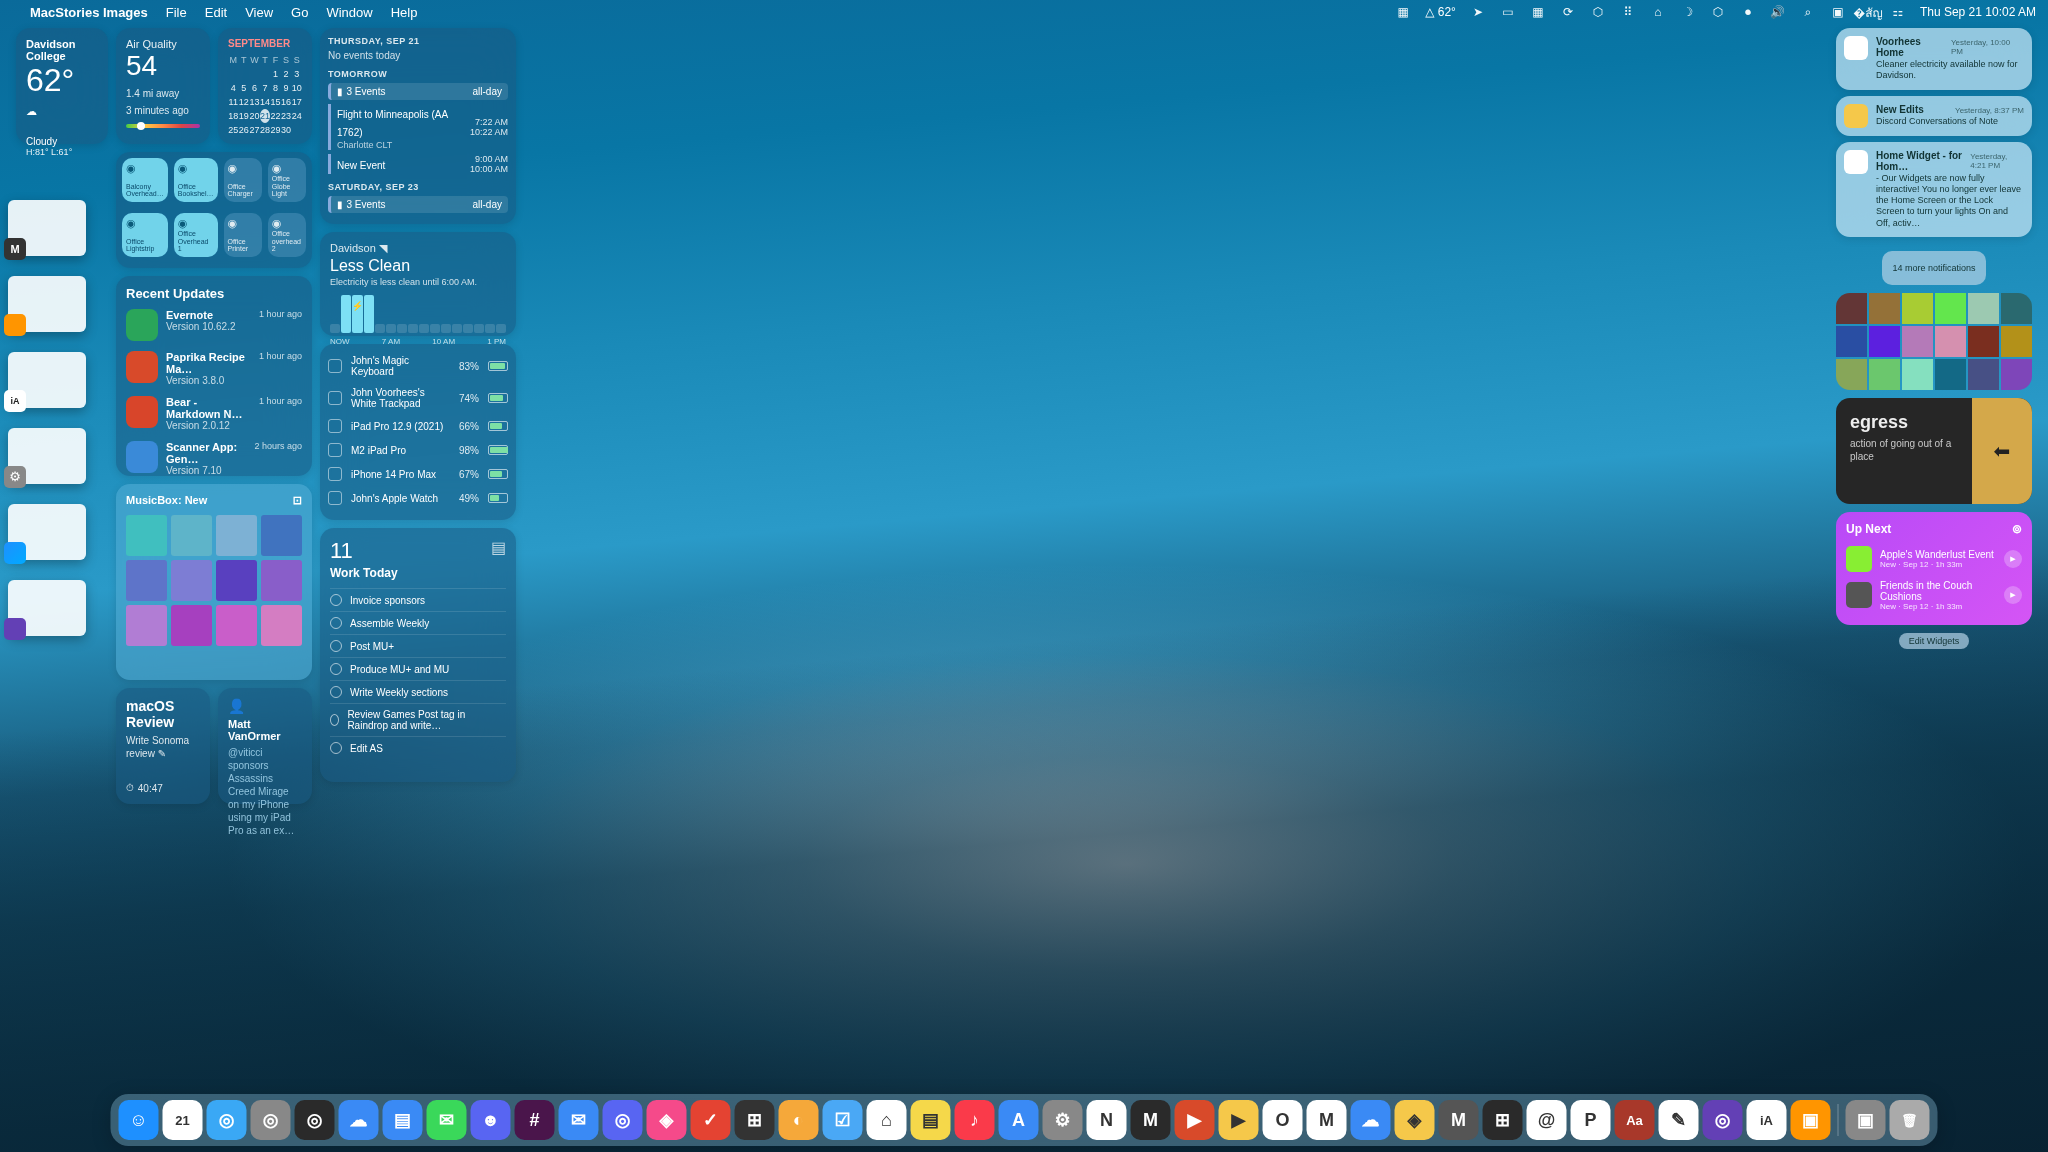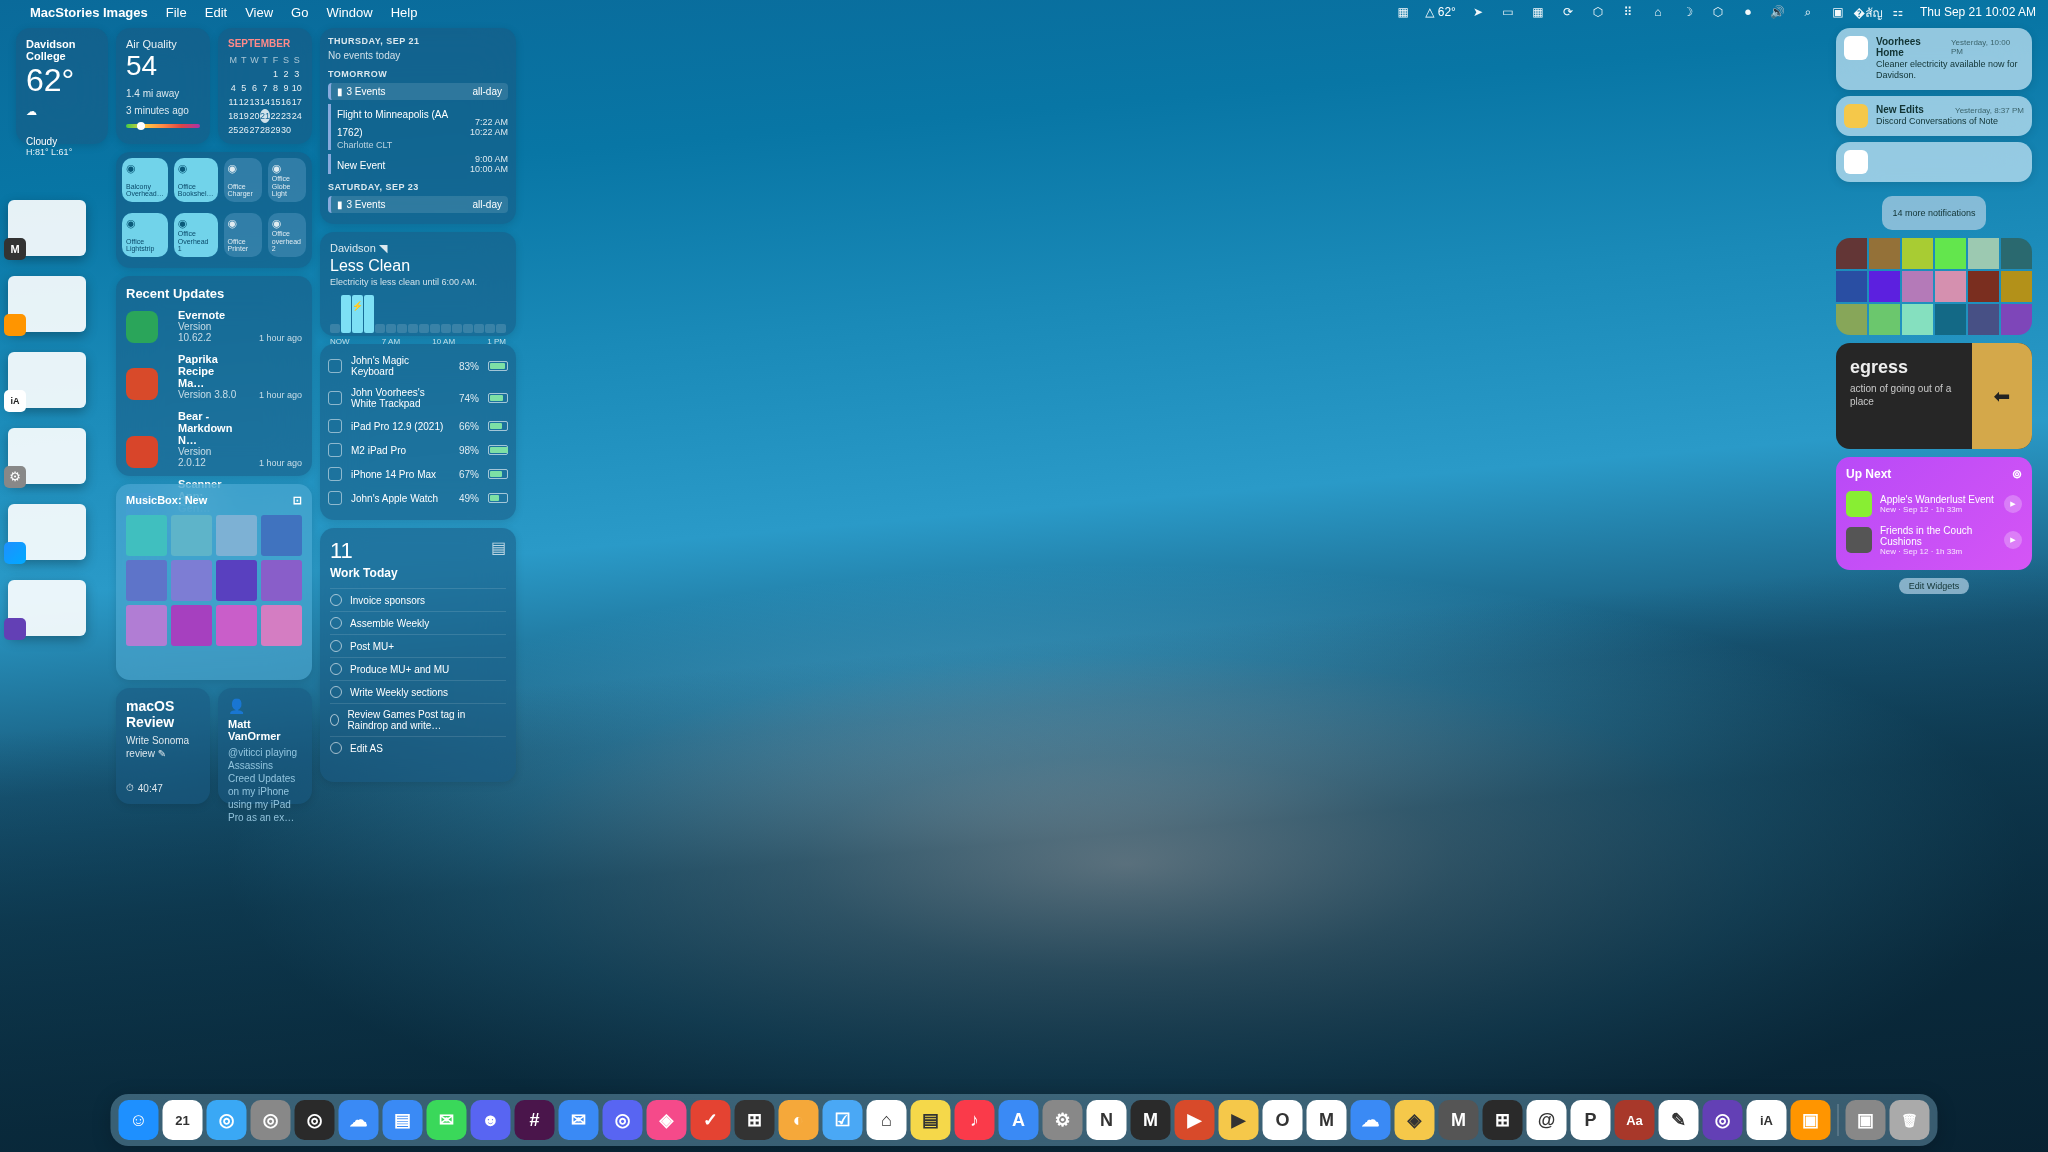--- a/index.html
+++ b/index.html
@@ -63,21 +63,21 @@
 
 .home-grid{display:grid;grid-template-columns:repeat(4,1fr);gap:6px;padding:6px}
 .home-tile{background:rgba(130,230,250,.85);border-radius:10px;height:44px;padding:4px;display:flex;flex-direction:column;justify-content:space-between}
 .home-tile.dim{background:rgba(80,150,190,.5)}
 .home-tile .ic{font-size:11px;color:#0a5a7a}
 .home-tile .nm{font-size:7px;color:#0a4a6a;line-height:1.1;font-weight:500}
 .home-tile.dim .nm,.home-tile.dim .ic{color:rgba(255,255,255,.85)}
 
 
 .updates .hd{font-size:13px;font-weight:600;margin-bottom:8px}
-.up-row{display:flex;align-items:flex-end;gap:20px;margin-bottom:10px}
+.up-row{display:flex;align-items:flex-start;gap:8px;margin-bottom:10px}
 .up-row .ico{width:32px;height:32px;border-radius:8px;background:#2a8ac8;flex-shrink:0}
 .up-row .nm{font-size:11px;font-weight:600}
 .up-row .ver{font-size:10px;opacity:.75}
 .up-row .ago{margin-left:auto;font-size:9px;opacity:.75}
 
 
 .musicbox .hd{font-size:11px;font-weight:600;margin-bottom:8px;display:flex;justify-content:space-between}
 .mb-grid{display:grid;grid-template-columns:repeat(4,1fr);gap:4px}
 .mb-grid .alb{aspect-ratio:1;background:linear-gradient(135deg,#7ad,#4ac);border-radius:3px}
 
@@ -388,21 +388,21 @@
         <div class="ttl">macOS Review</div>
         <div class="txt">Write Sonoma review ✎</div>
         <div class="meta">
             <span>⏱</span>
             <span>40:47</span>
           </div>
       </div>
       <div class="widget note">
         <div style="font-size:14px;margin-bottom:4px">👤</div>
         <div class="ttl" style="font-size:11px">Matt VanOrmer</div>
-        <div class="txt" style="color:#a8d8f0">@viticci playing Assassins Creed Updates on my iPhone using my iPad Pro as an ex…</div>
+        <div class="txt" style="color:#a8d8f0">@viticci sponsors Assassins Creed Mirage on my iPhone using my iPad Pro as an ex…</div>
       </div>
     </div>
   </div>
 
   <div class="col col3">
     <div class="widget events" style="height:196px">
       <div class="ev-day">THURSDAY, SEP 21</div>
       <div class="ev-none">No events today</div>
       <div class="ev-day">TOMORROW</div>
       <div class="ev-allday">
@@ -562,20 +562,27 @@
         <div class="body">
           <div class="hd">
             <span class="ttl">New Edits</span>
             <span class="when">Yesterday, 8:37 PM</span>
           </div>
           <div class="txt">Discord Conversations of Note</div>
         </div>
       </div>
       <div class="notif" style="margin-bottom:6px">
         <div class="nic" style="background:#fff"></div>
+        <div class="body">
+          <div class="hd">
+            <span class="ttl">Home Widget - for Hom…</span>
+            <span class="when">Yesterday, 4:21 PM</span>
+          </div>
+          <div class="txt">- Our Widgets are now fully interactive! You no longer ever leave the Home Screen or the Lock Screen to turn your lights On and Off, activ…</div>
+        </div>
       </div>
     </div>
   <div class="more-pill">14 more notifications</div>
   <div class="albums" id="albums">
       <div class="a" style="background:hsl(0,30%,30%)"></div>
       <div class="a" style="background:hsl(37,45%,40%)"></div>
       <div class="a" style="background:hsl(74,60%,50%)"></div>
       <div class="a" style="background:hsl(111,75%,60%)"></div>
       <div class="a" style="background:hsl(148,30%,70%)"></div>
       <div class="a" style="background:hsl(185,45%,30%)"></div>

